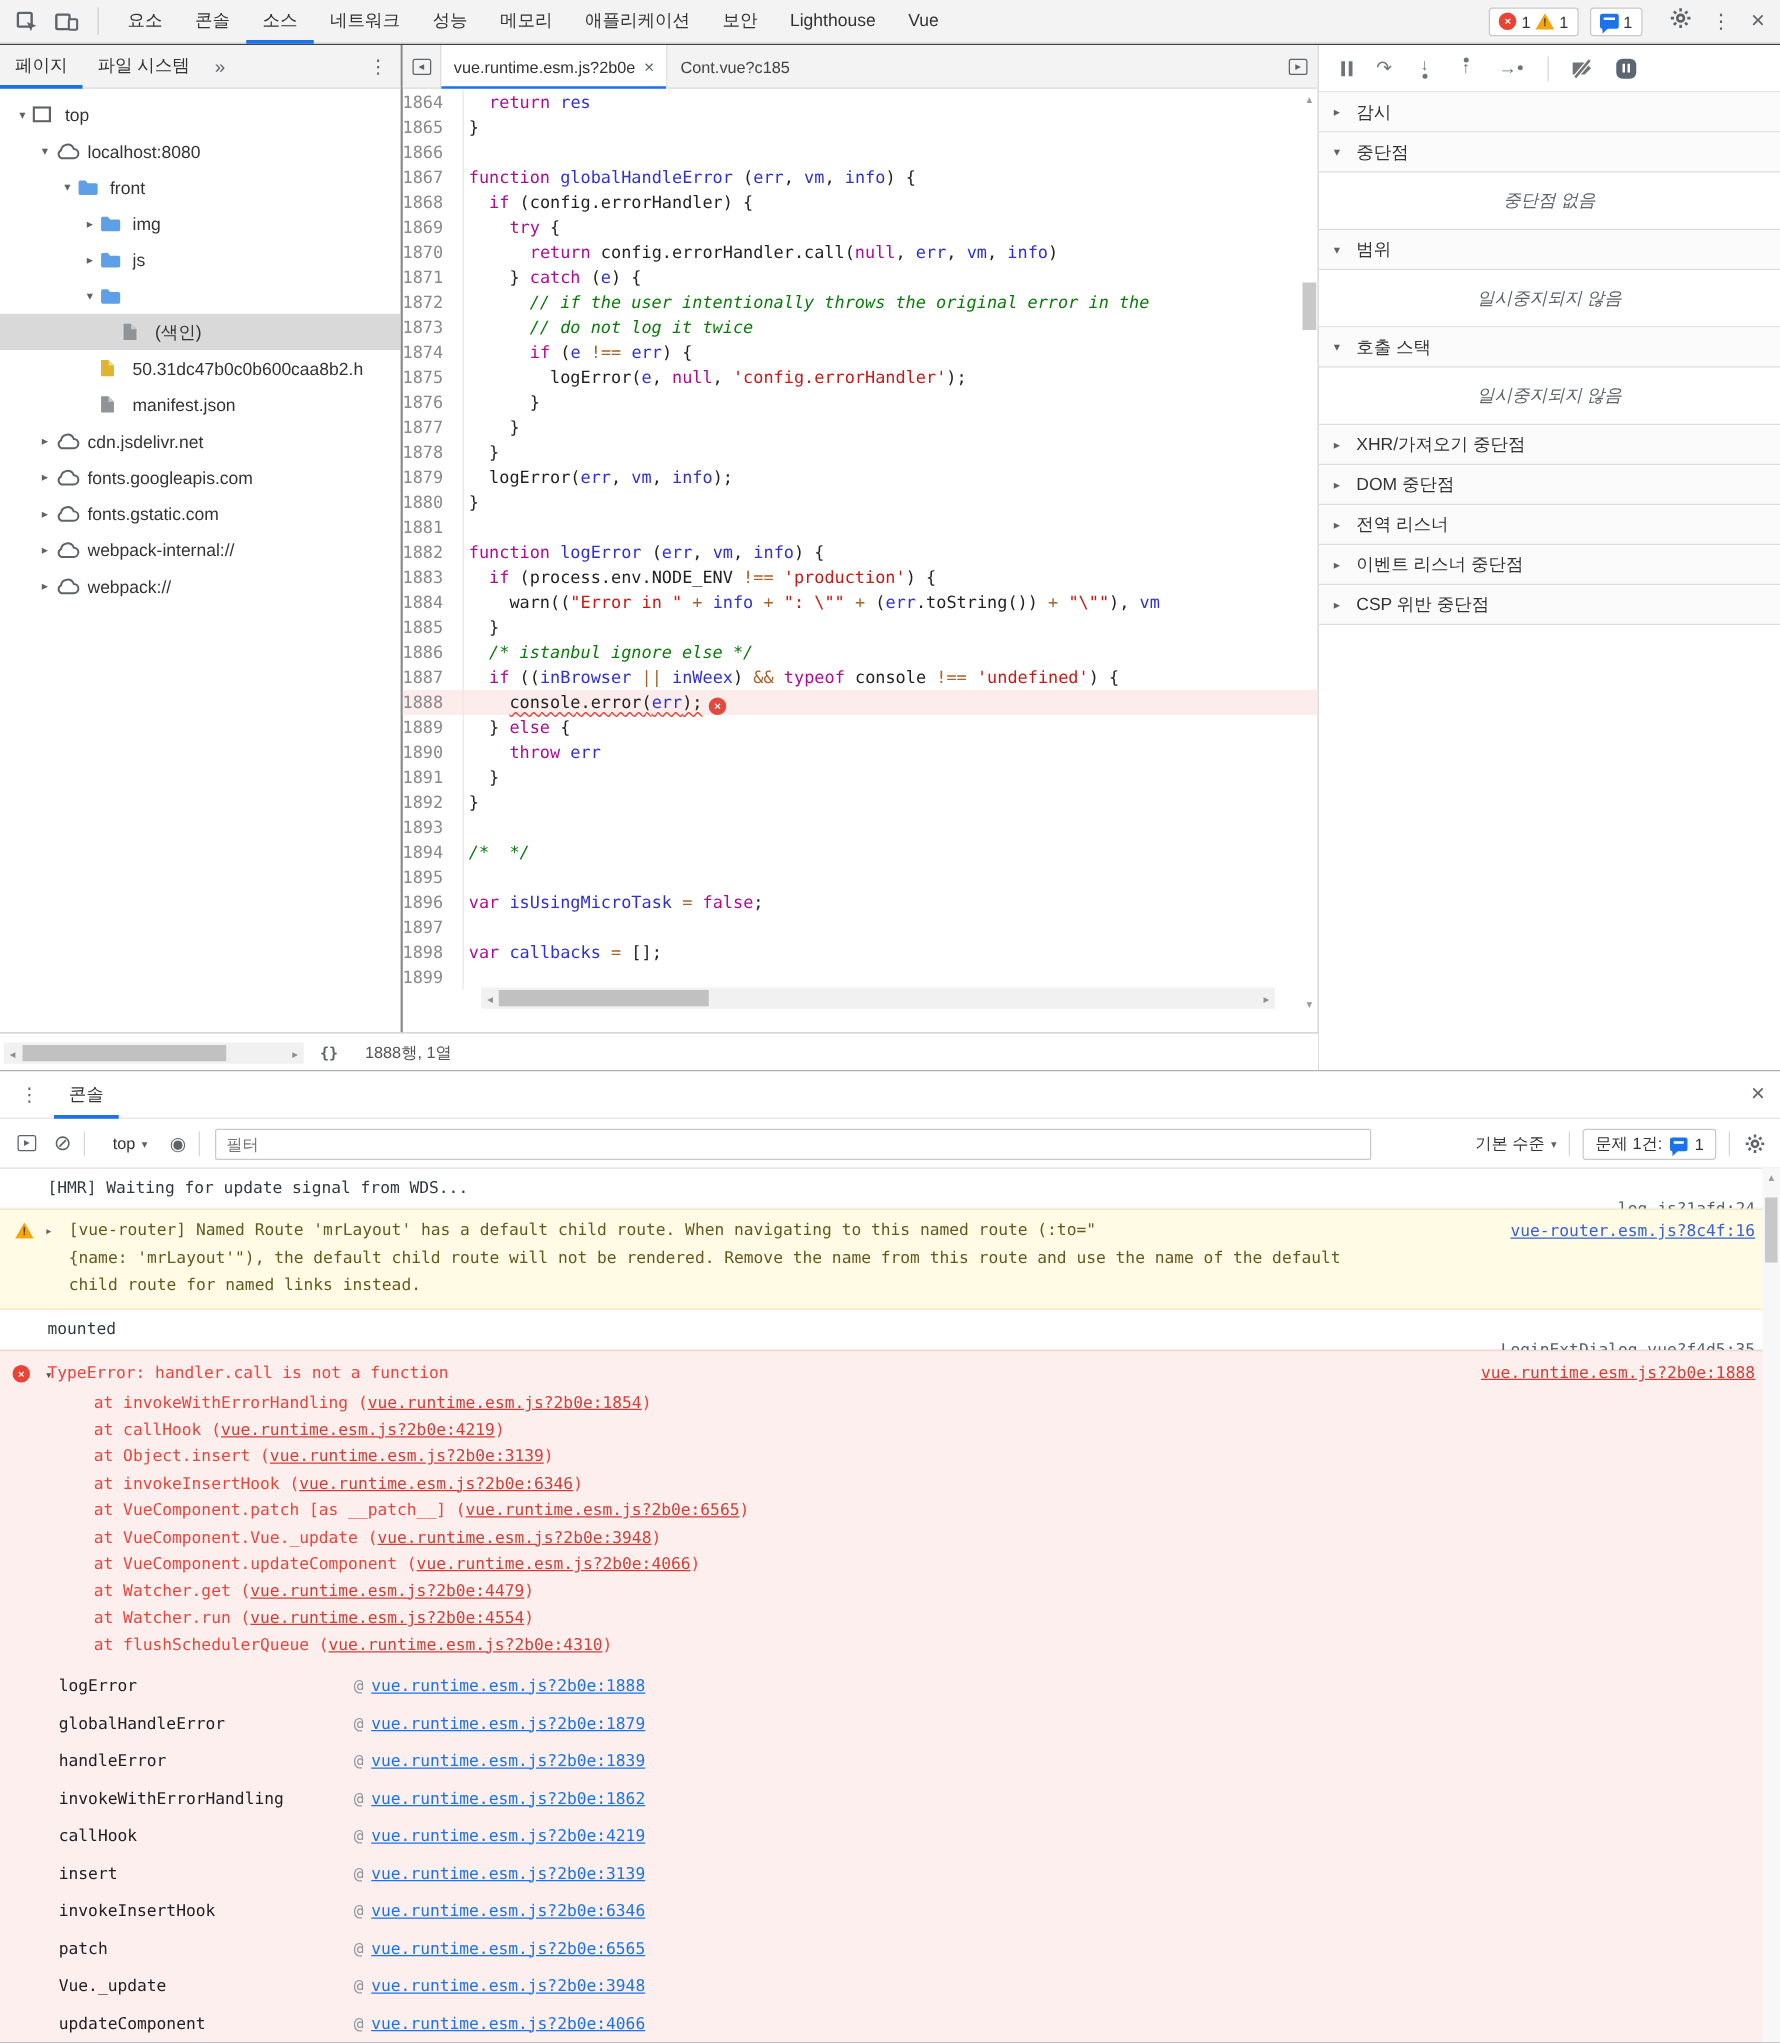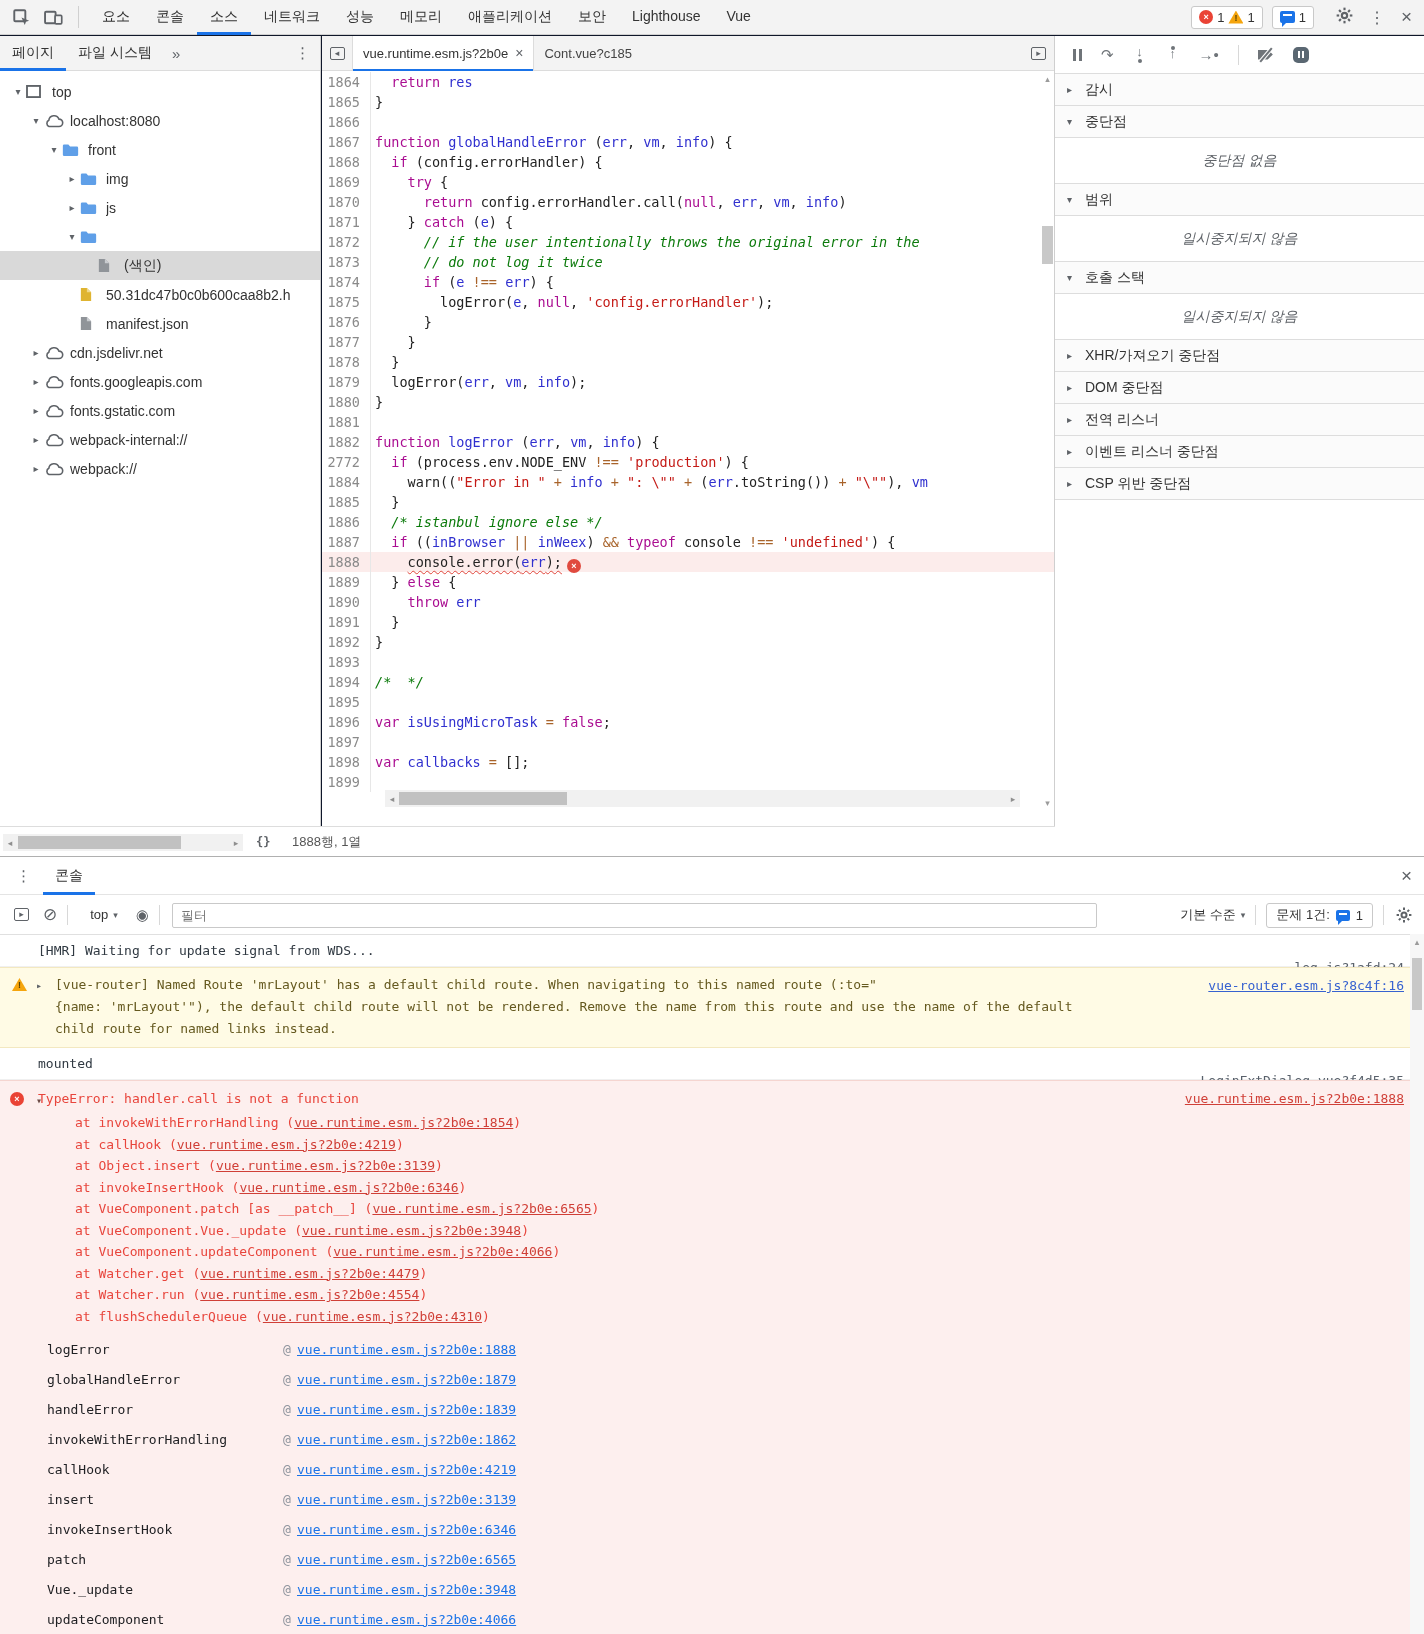--- a/index.html
+++ b/index.html
@@ -1,18 +1,18 @@
 <!DOCTYPE html>
 <html><head>
 <meta charset="utf-8">
 <style>
   * { margin:0; padding:0; box-sizing:border-box; }
   html,body { background:#fff; }
   body { font-family:"Liberation Sans", sans-serif; }
-  #app { position:relative; width:1424px; height:1634px; background:#0f172a; overflow:hidden; color:#333; }
+  #app { position:relative; width:1424px; height:1634px; background:#404040; overflow:hidden; color:#333; }
 
   
   .topbar { position:absolute; left:0; top:0; width:1424px; height:35px; background:#f3f3f3; border-bottom:1px solid #d0d0d0; display:flex; align-items:center; }
   .tb-icon { width:22px; height:22px; display:flex; align-items:center; justify-content:center; margin-left:10px; }
   .vdiv { width:1px; height:22px; background:#d0d0d0; margin:0 10px 0 14px; }
   .top-tabs { display:flex; height:35px; }
   .top-tab { padding:0 13px; line-height:33px; font-size:14px; color:#333; height:35px; }
   .top-tab.active { box-shadow:inset 0 -3px 0 #1a73e8; }
   .top-right { margin-left:auto; display:flex; align-items:center; height:35px; }
   .badge-box { border:1px solid #c9c9c9; border-radius:3px; background:#fff; height:23px; display:flex; align-items:center; padding:0 7px; gap:4px; margin-left:9px; font-size:13px; color:#333; }
@@ -44,21 +44,21 @@
   .etab-toggle { width:30px; height:35px; display:flex; align-items:center; justify-content:center; }
   .sq-ico { width:15px; height:13px; border:1.5px solid #5f6368; border-radius:2px; color:#5f6368; font-size:9px; line-height:10px; text-align:center; }
   .editor-tab { height:35px; display:flex; align-items:center; padding:0 10px; font-size:13px; color:#444; gap:7px; }
   .editor-tab.active { background:#fff; border-left:1px solid #dcdcdc; border-right:1px solid #dcdcdc; box-shadow:inset 0 -2px 0 #1a73e8; color:#333; }
   .tab-close { color:#5f6368; font-size:14px; line-height:14px; }
   .etabs-right { position:absolute; right:8px; top:0; height:35px; display:flex; align-items:center; }
 
   .code-area { position:absolute; left:0; top:36px; right:0; bottom:0; overflow:hidden; }
   .code-line { height:20px; display:flex; white-space:pre; font:13.5px/20px "DejaVu Sans Mono",monospace; }
   .code-line.hl { background:#fceceb; }
-  .ln { width:49px; min-width:49px; text-align:right; padding-right:10px; color:#8a8a8a; border-right:1px solid #e7e7e7; }
+  .ln { width:49px; min-width:49px; padding-right:10px; color:#8a8a8a; border-right:1px solid #e7e7e7; }
   .lc { margin-left:4px; }
   .tok-k { color:#aa0d91; }
   .tok-i { color:#3030cf; }
   .tok-p { color:#222; }
   .tok-c { color:#0b7a0b; font-style:italic; }
   .tok-s { color:#c41a16; }
   .tok-o { color:#a8632a; }
   .tok-pu { color:#222; text-decoration:underline wavy #e0443a 1px; text-underline-offset:3px; }
   .tok-iu { color:#3030cf; text-decoration:underline wavy #e0443a 1px; text-underline-offset:3px; }
   .err-badge { display:inline-block; width:14px; height:14px; border-radius:50%; background:#e04a3f; color:#fff; text-align:center; font:bold 9px/14px "Liberation Sans",sans-serif; margin-left:5px; vertical-align:-2px; }
@@ -374,21 +374,21 @@
         <div class="code-line"><span class="ln">1873</span><span class="lc"><span class="tok-c">      // do not log it twice</span></span></div>
         <div class="code-line"><span class="ln">1874</span><span class="lc"><span class="tok-p">      </span><span class="tok-k">if</span><span class="tok-p"> (</span><span class="tok-i">e</span><span class="tok-p"> </span><span class="tok-o">!==</span><span class="tok-p"> </span><span class="tok-i">err</span><span class="tok-p">) {</span></span></div>
         <div class="code-line"><span class="ln">1875</span><span class="lc"><span class="tok-p">        logError(</span><span class="tok-i">e</span><span class="tok-p">, </span><span class="tok-k">null</span><span class="tok-p">, </span><span class="tok-s">'config.errorHandler'</span><span class="tok-p">);</span></span></div>
         <div class="code-line"><span class="ln">1876</span><span class="lc"><span class="tok-p">      }</span></span></div>
         <div class="code-line"><span class="ln">1877</span><span class="lc"><span class="tok-p">    }</span></span></div>
         <div class="code-line"><span class="ln">1878</span><span class="lc"><span class="tok-p">  }</span></span></div>
         <div class="code-line"><span class="ln">1879</span><span class="lc"><span class="tok-p">  logError(</span><span class="tok-i">err</span><span class="tok-p">, </span><span class="tok-i">vm</span><span class="tok-p">, </span><span class="tok-i">info</span><span class="tok-p">);</span></span></div>
         <div class="code-line"><span class="ln">1880</span><span class="lc"><span class="tok-p">}</span></span></div>
         <div class="code-line"><span class="ln">1881</span><span class="lc"></span></div>
         <div class="code-line"><span class="ln">1882</span><span class="lc"><span class="tok-k">function</span><span class="tok-p"> </span><span class="tok-i">logError</span><span class="tok-p"> (</span><span class="tok-i">err</span><span class="tok-p">, </span><span class="tok-i">vm</span><span class="tok-p">, </span><span class="tok-i">info</span><span class="tok-p">) {</span></span></div>
-        <div class="code-line"><span class="ln">2772</span><span class="lc"><span class="tok-p">  </span><span class="tok-k">if</span><span class="tok-p"> (process.env.NODE_ENV </span><span class="tok-o">!==</span><span class="tok-p"> </span><span class="tok-s">'production'</span><span class="tok-p">) {</span></span></div>
+        <div class="code-line"><span class="ln">1883</span><span class="lc"><span class="tok-p">  </span><span class="tok-k">if</span><span class="tok-p"> (process.env.NODE_ENV </span><span class="tok-o">!==</span><span class="tok-p"> </span><span class="tok-s">'production'</span><span class="tok-p">) {</span></span></div>
         <div class="code-line"><span class="ln">1884</span><span class="lc"><span class="tok-p">    warn((</span><span class="tok-s">"Error in "</span><span class="tok-p"> </span><span class="tok-o">+</span><span class="tok-p"> </span><span class="tok-i">info</span><span class="tok-p"> </span><span class="tok-o">+</span><span class="tok-p"> </span><span class="tok-s">": \""</span><span class="tok-p"> </span><span class="tok-o">+</span><span class="tok-p"> (</span><span class="tok-i">err</span><span class="tok-p">.toString()) </span><span class="tok-o">+</span><span class="tok-p"> </span><span class="tok-s">"\""</span><span class="tok-p">), </span><span class="tok-i">vm</span></span></div>
         <div class="code-line"><span class="ln">1885</span><span class="lc"><span class="tok-p">  }</span></span></div>
         <div class="code-line"><span class="ln">1886</span><span class="lc"><span class="tok-c">  /* istanbul ignore else */</span></span></div>
         <div class="code-line"><span class="ln">1887</span><span class="lc"><span class="tok-p">  </span><span class="tok-k">if</span><span class="tok-p"> ((</span><span class="tok-i">inBrowser</span><span class="tok-p"> </span><span class="tok-o">||</span><span class="tok-p"> </span><span class="tok-i">inWeex</span><span class="tok-p">) </span><span class="tok-o">&amp;&amp;</span><span class="tok-p"> </span><span class="tok-k">typeof</span><span class="tok-p"> console </span><span class="tok-o">!==</span><span class="tok-p"> </span><span class="tok-s">'undefined'</span><span class="tok-p">) {</span></span></div>
         <div class="code-line hl"><span class="ln">1888</span><span class="lc"><span class="tok-p">    </span><span class="tok-pu">console.error(</span><span class="tok-iu">err</span><span class="tok-pu">);</span><span class="err-badge">×</span></span></div>
         <div class="code-line"><span class="ln">1889</span><span class="lc"><span class="tok-p">  } </span><span class="tok-k">else</span><span class="tok-p"> {</span></span></div>
         <div class="code-line"><span class="ln">1890</span><span class="lc"><span class="tok-p">    </span><span class="tok-k">throw</span><span class="tok-p"> </span><span class="tok-i">err</span></span></div>
         <div class="code-line"><span class="ln">1891</span><span class="lc"><span class="tok-p">  }</span></span></div>
         <div class="code-line"><span class="ln">1892</span><span class="lc"><span class="tok-p">}</span></span></div>
         <div class="code-line"><span class="ln">1893</span><span class="lc"></span></div>

